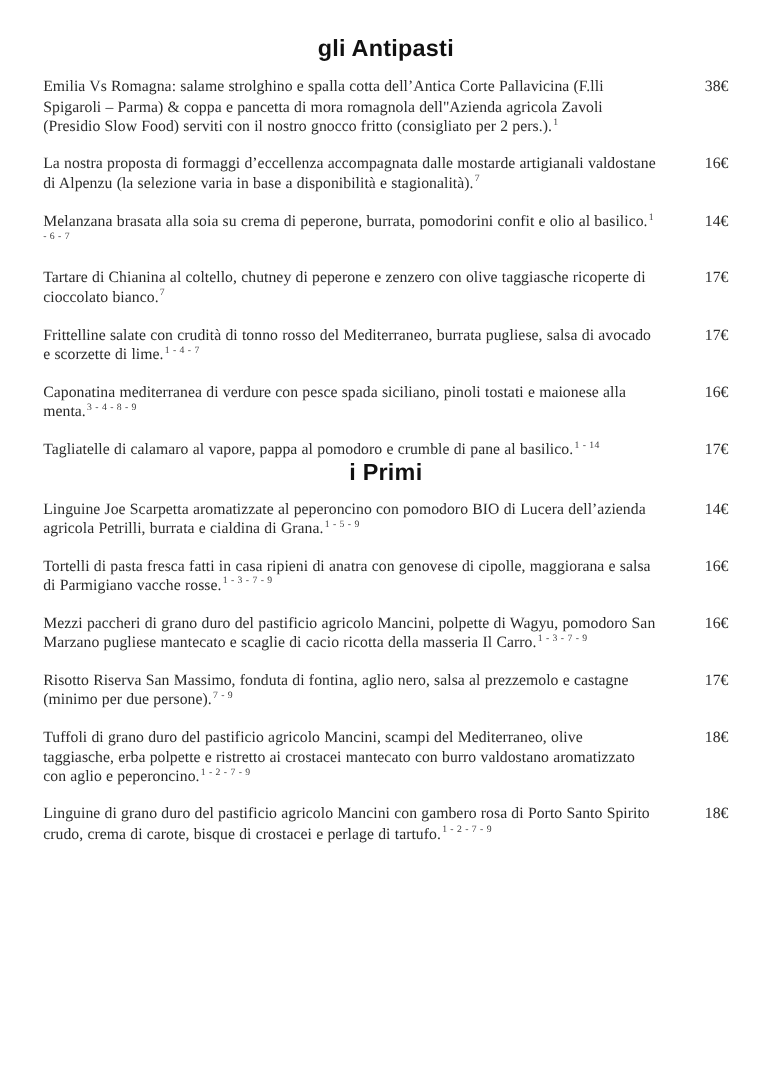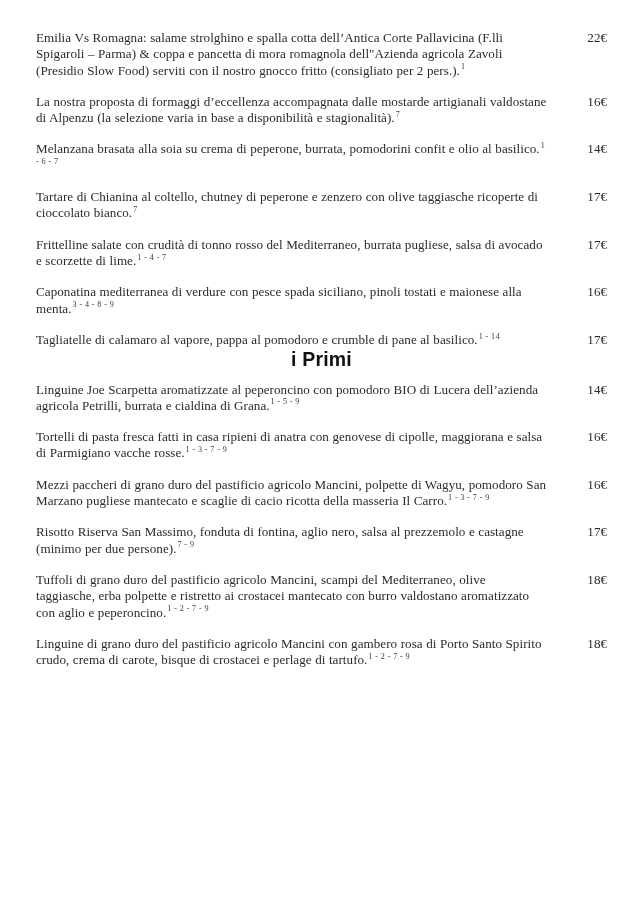--- a/index.html
+++ b/index.html
@@ -72,25 +72,26 @@
     color: #2b2b2b;
     white-space: nowrap;
   }
 </style>
 </head>
 <body>
 
 <div class="menu-page">
 
   <section class="section section-antipasti">
+    <h2 class="section-title">gli Antipasti</h2>
     <div class="items">
 
       <div class="item">
         <div class="item-desc"><span>Emilia Vs Romagna: salame strolghino e spalla cotta dell’Antica Corte Pallavicina (F.lli Spigaroli – Parma) &amp; coppa e pancetta di mora romagnola dell"Azienda agricola Zavoli (Presidio Slow Food) serviti con il nostro gnocco fritto (consigliato per 2 pers.).</span><span class="item-allergens">1</span></div>
-        <div class="item-price">22€</div>
+        <div class="item-price">38€</div>
       </div>
 
       <div class="item">
         <div class="item-desc"><span>La nostra proposta di formaggi d’eccellenza accompagnata dalle mostarde artigianali valdostane di Alpenzu (la selezione varia in base a disponibilità e stagionalità).</span><span class="item-allergens">7</span></div>
         <div class="item-price">16€</div>
       </div>
 
 
       <div class="item">
         <div class="item-desc"><span>Melanzana brasata alla soia su crema di peperone, burrata, pomodorini confit e olio al basilico.</span><span class="item-allergens">1 - 6 - 7</span></div>

